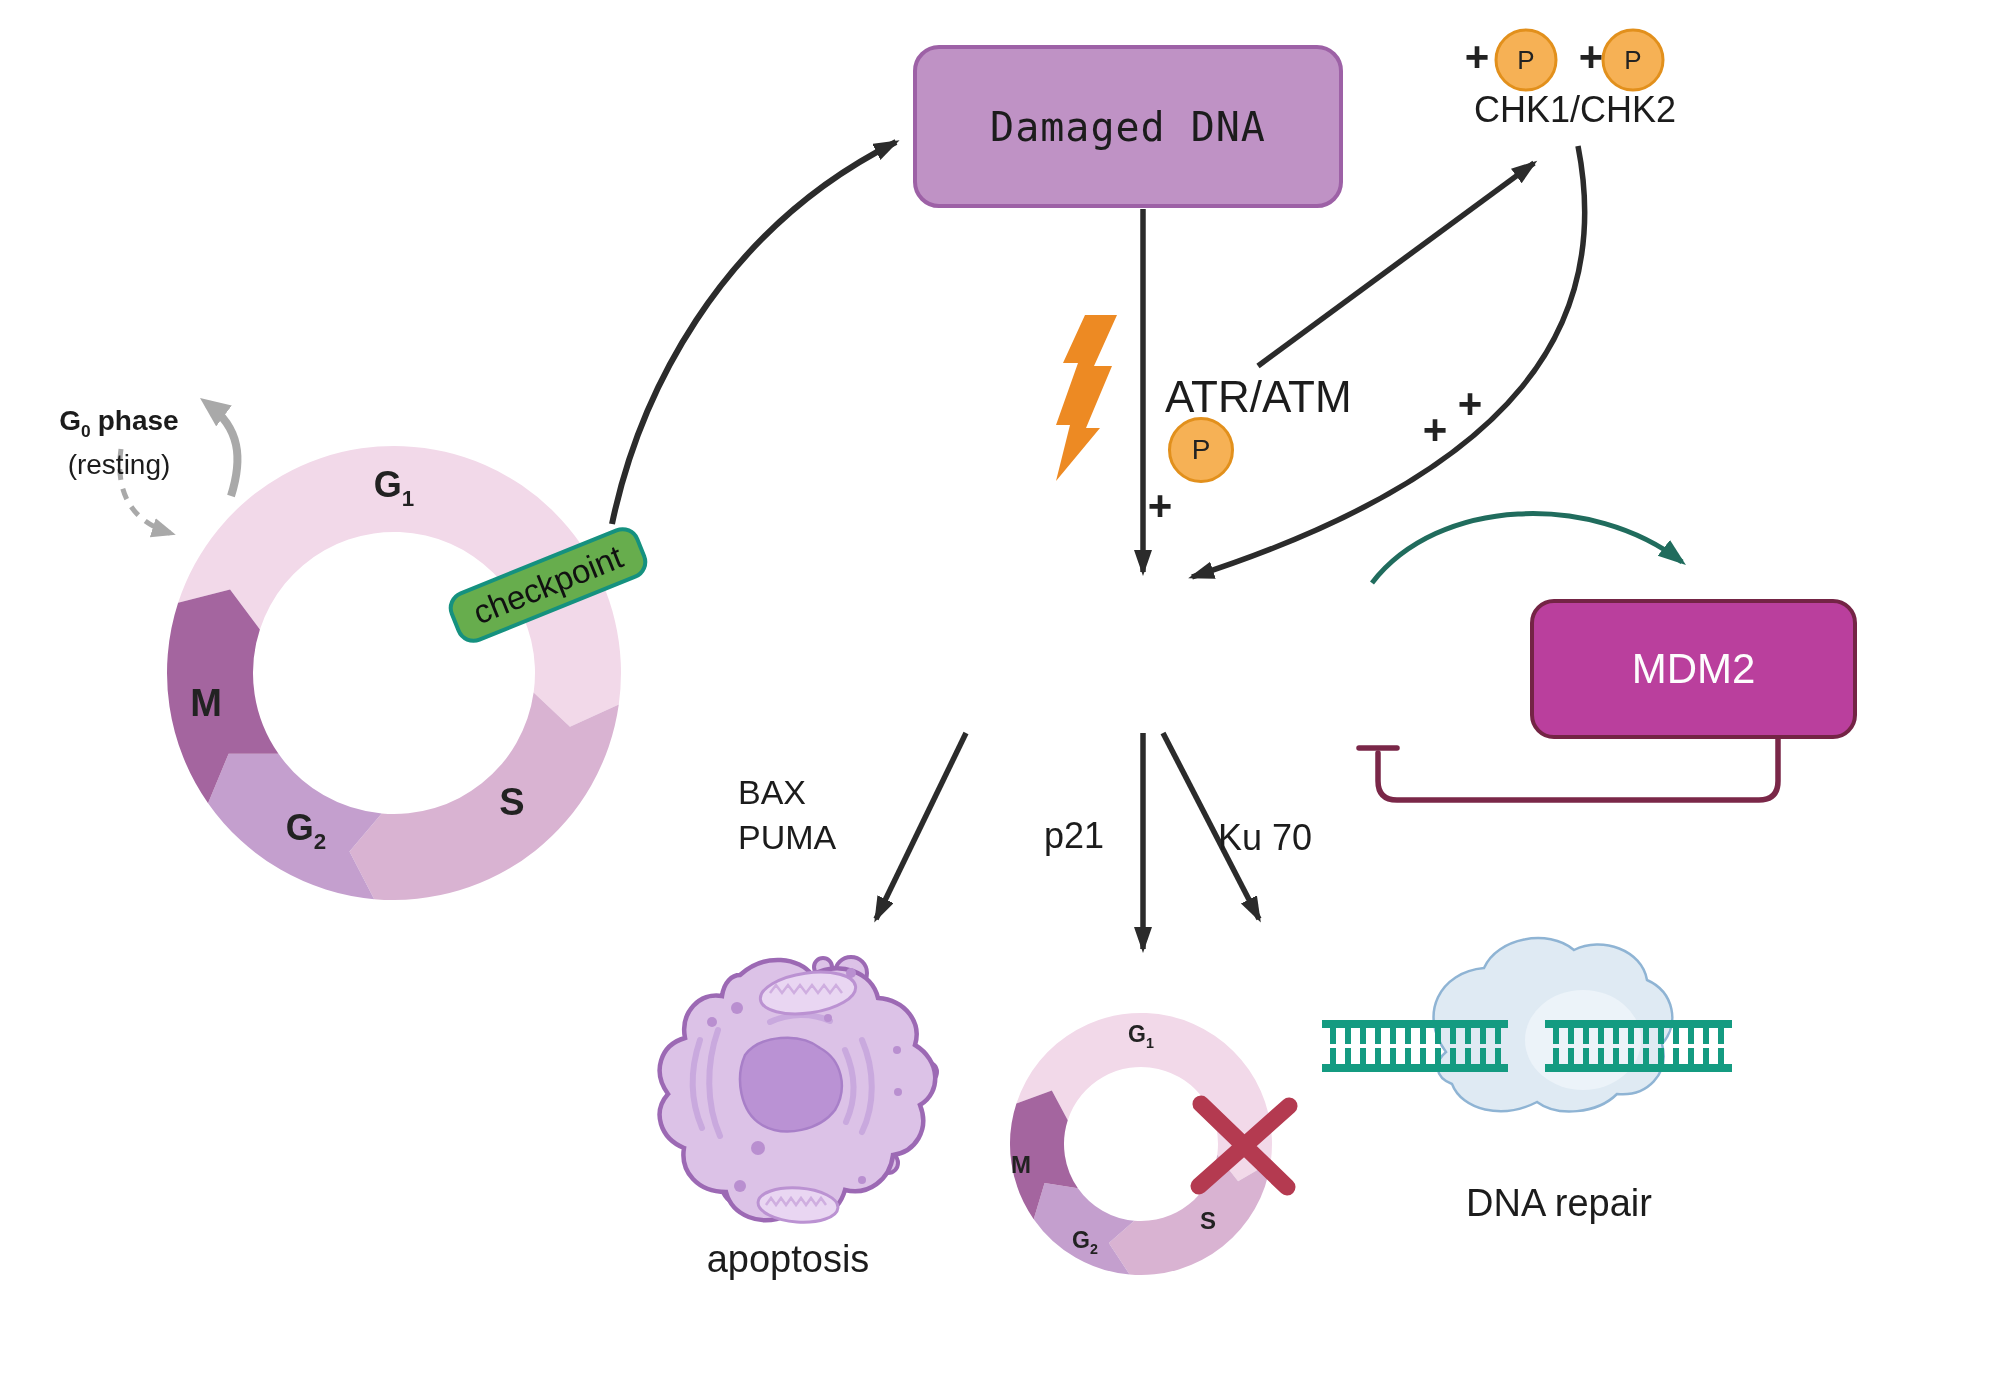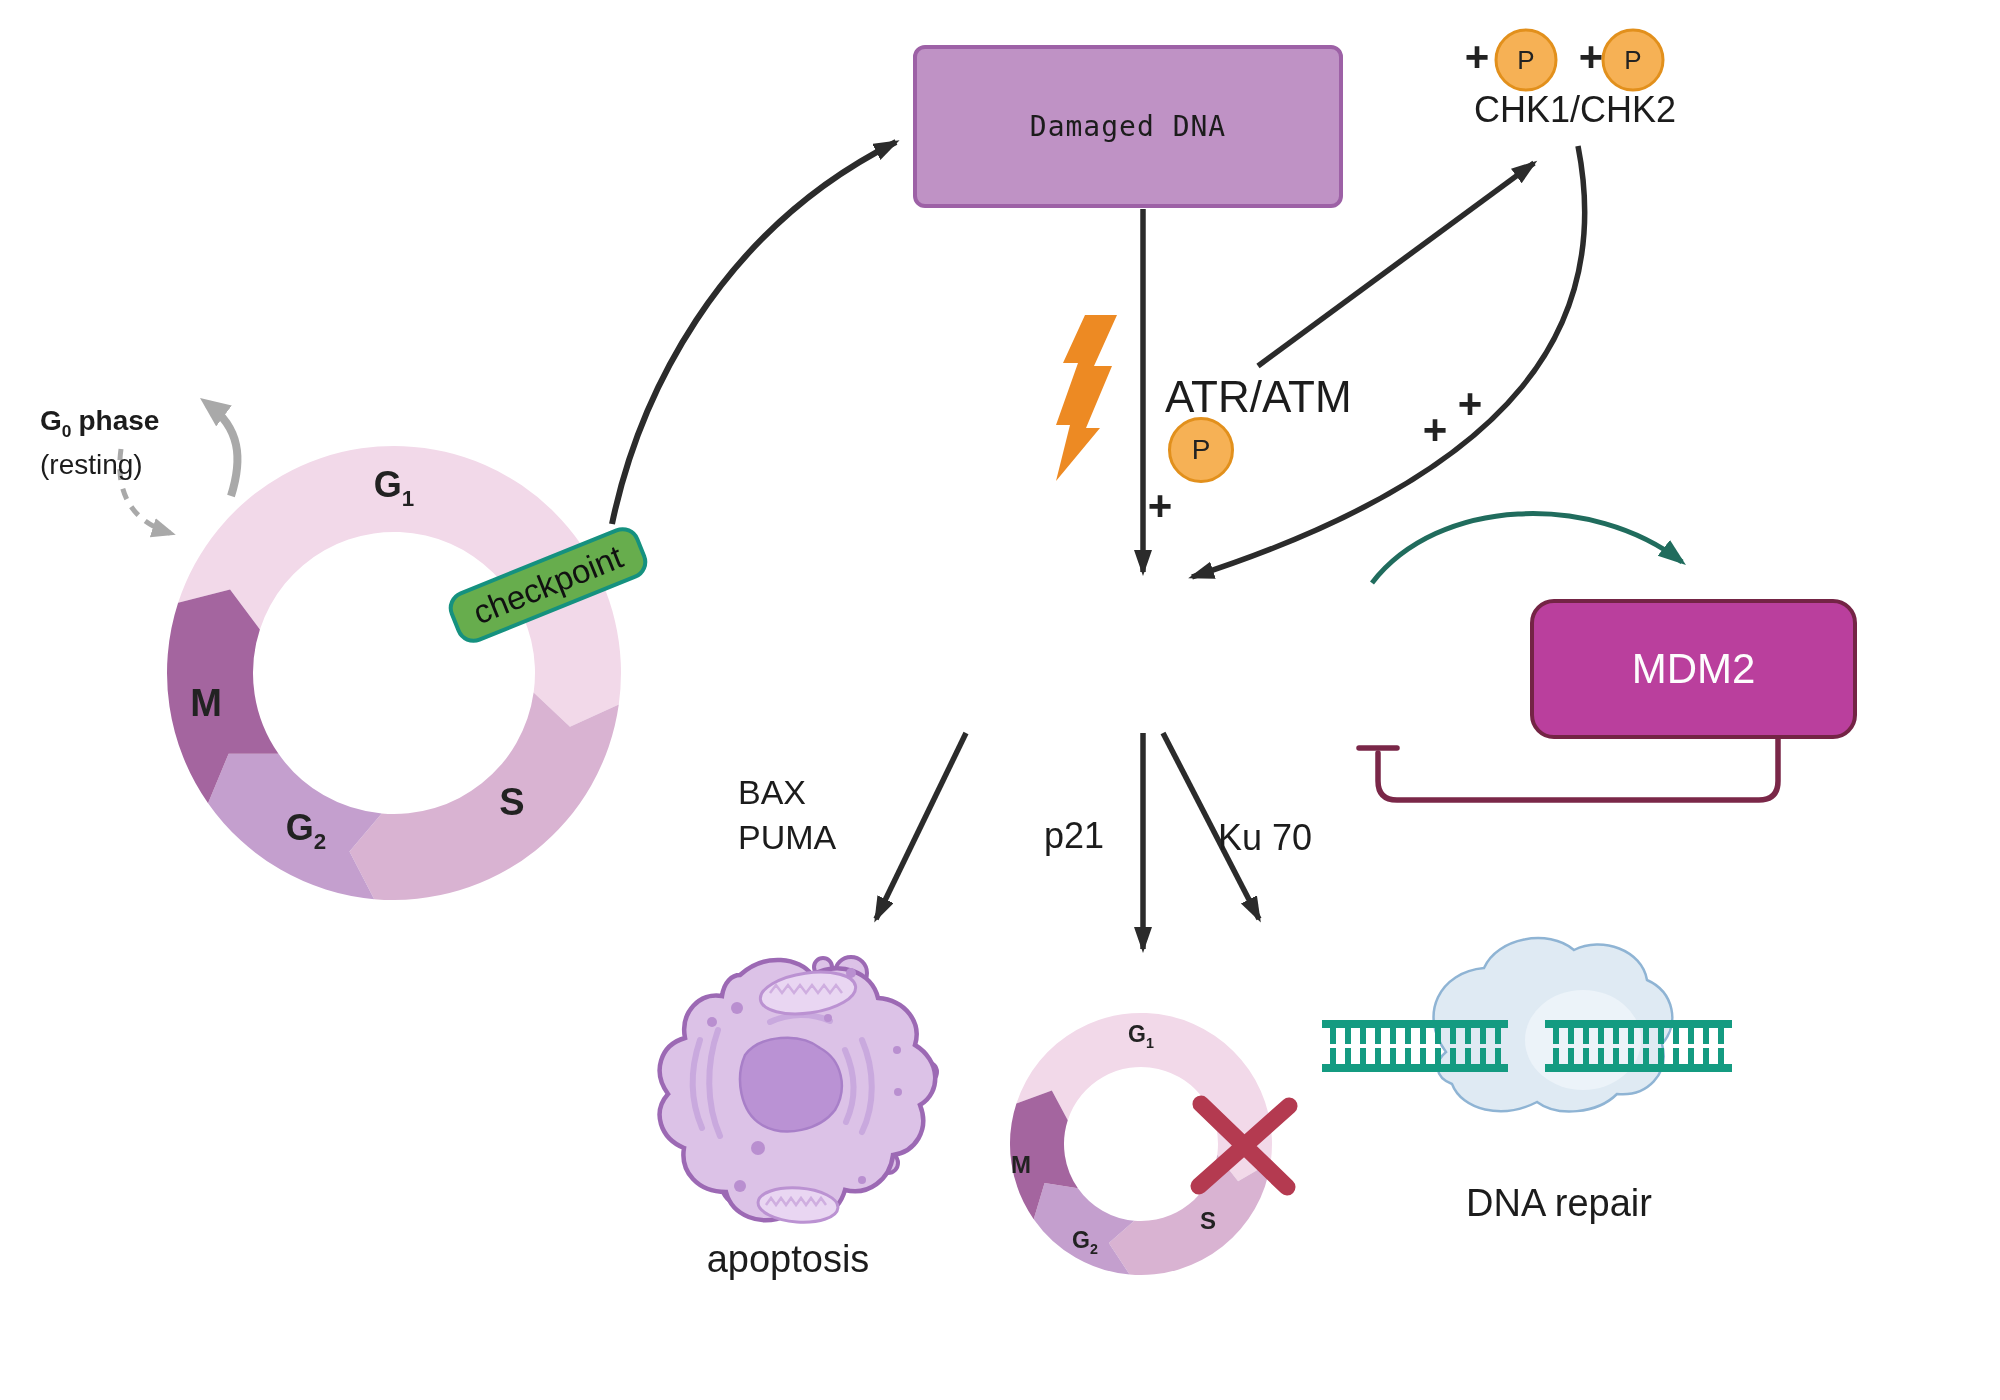--- a/index.html
+++ b/index.html
@@ -28,21 +28,21 @@
   .nucleus     { fill:var(--nucleus,#ba92d4); stroke:#a87fc8; stroke-width:2.5; }
   .er-line     { stroke:#c9a9de; stroke-width:6; fill:none; stroke-linecap:round; }
   .mito        { fill:#e9d6f2; stroke:#bb92d2; stroke-width:3; }
   .mito-sq     { stroke:#cfaee0; stroke-width:2.5; fill:none; }
   .cell-dot    { fill:#b98fd0; }
   .box  { position:absolute; display:flex; align-items:center; justify-content:center;
           box-sizing:border-box; }
   #damaged-dna-box {
     left:913px; top:45px; width:430px; height:163px;
     background:var(--box-damaged-fill,#bf92c5); border:4px solid var(--box-damaged-border,#9d61a6);
-    border-radius:12px; font-family:"DejaVu Sans Mono", monospace; font-size:28px; letter-spacing:1px;
+    border-radius:26px; font-family:"DejaVu Sans Mono", monospace; font-size:40px; letter-spacing:1px;
   }
   #p53-box {
     left:882px; top:585px; width:518px; height:146px;
     background:var(--box-p53-fill,#5aa647); border:4px solid var(--box-p53-border,#12a1a6);
     border-radius:20px; font-family:"DejaVu Sans Mono", monospace; font-size:42px;
   }
   #mdm2-box {
     left:1530px; top:588px; width:327px; height:140px;
     background:var(--box-mdm2-fill,#ba3f9d); border:4px solid var(--box-mdm2-border,#742445);
     border-radius:24px; font-size:42px; color:#fdfdfd;margin-top:11px;
@@ -56,21 +56,21 @@
   .p-circle {
     position:absolute; transform:translate(-50%,-50%); border-radius:50%;
     background:var(--phosphate-fill,#f6b155); border:3px solid var(--phosphate-border,#e2901c);
     display:flex; align-items:center; justify-content:center; color:#222;
   }
   .plus { position:absolute; transform:translate(-50%,-50%); font-size:42px; font-weight:600; color:#222; }
   .lbl  { position:absolute; color:#1c1c1c; }
   .lbl.c{ transform:translate(-50%,-50%); text-align:center; white-space:nowrap; }
   .phase-label { position:absolute; transform:translate(-50%,-50%); font-weight:700; color:#222; white-space:nowrap; }
   sub { font-size:0.62em; }
-  #g0-label { left:40px; top:404px; width:158px; line-height:33px; }
+  #g0-label { left:40px; top:404px; width:158px; text-align:center; line-height:33px; }
   #g0-label .l1 { font-weight:700; font-size:28px; }
   #g0-label .l1 .rest { margin-left:7px; }
   #g0-label .l2 { font-size:28px; }
   #atr-label { left:1165px; top:372px; font-size:44px; }
   #chk-label { left:1575px; top:110px; font-size:36px; }
   #bax-puma-label { left:738px; top:770px; font-size:34px; line-height:45px; }
   #p21-label { left:1074px; top:836px; font-size:36px; }
   #ku70-label { left:1218px; top:817px; font-size:36px; }
   #apoptosis-label { left:788px; top:1259px; font-size:38px; }
   #arrest-label { left:1142px; top:1322px; font-size:38px; }

